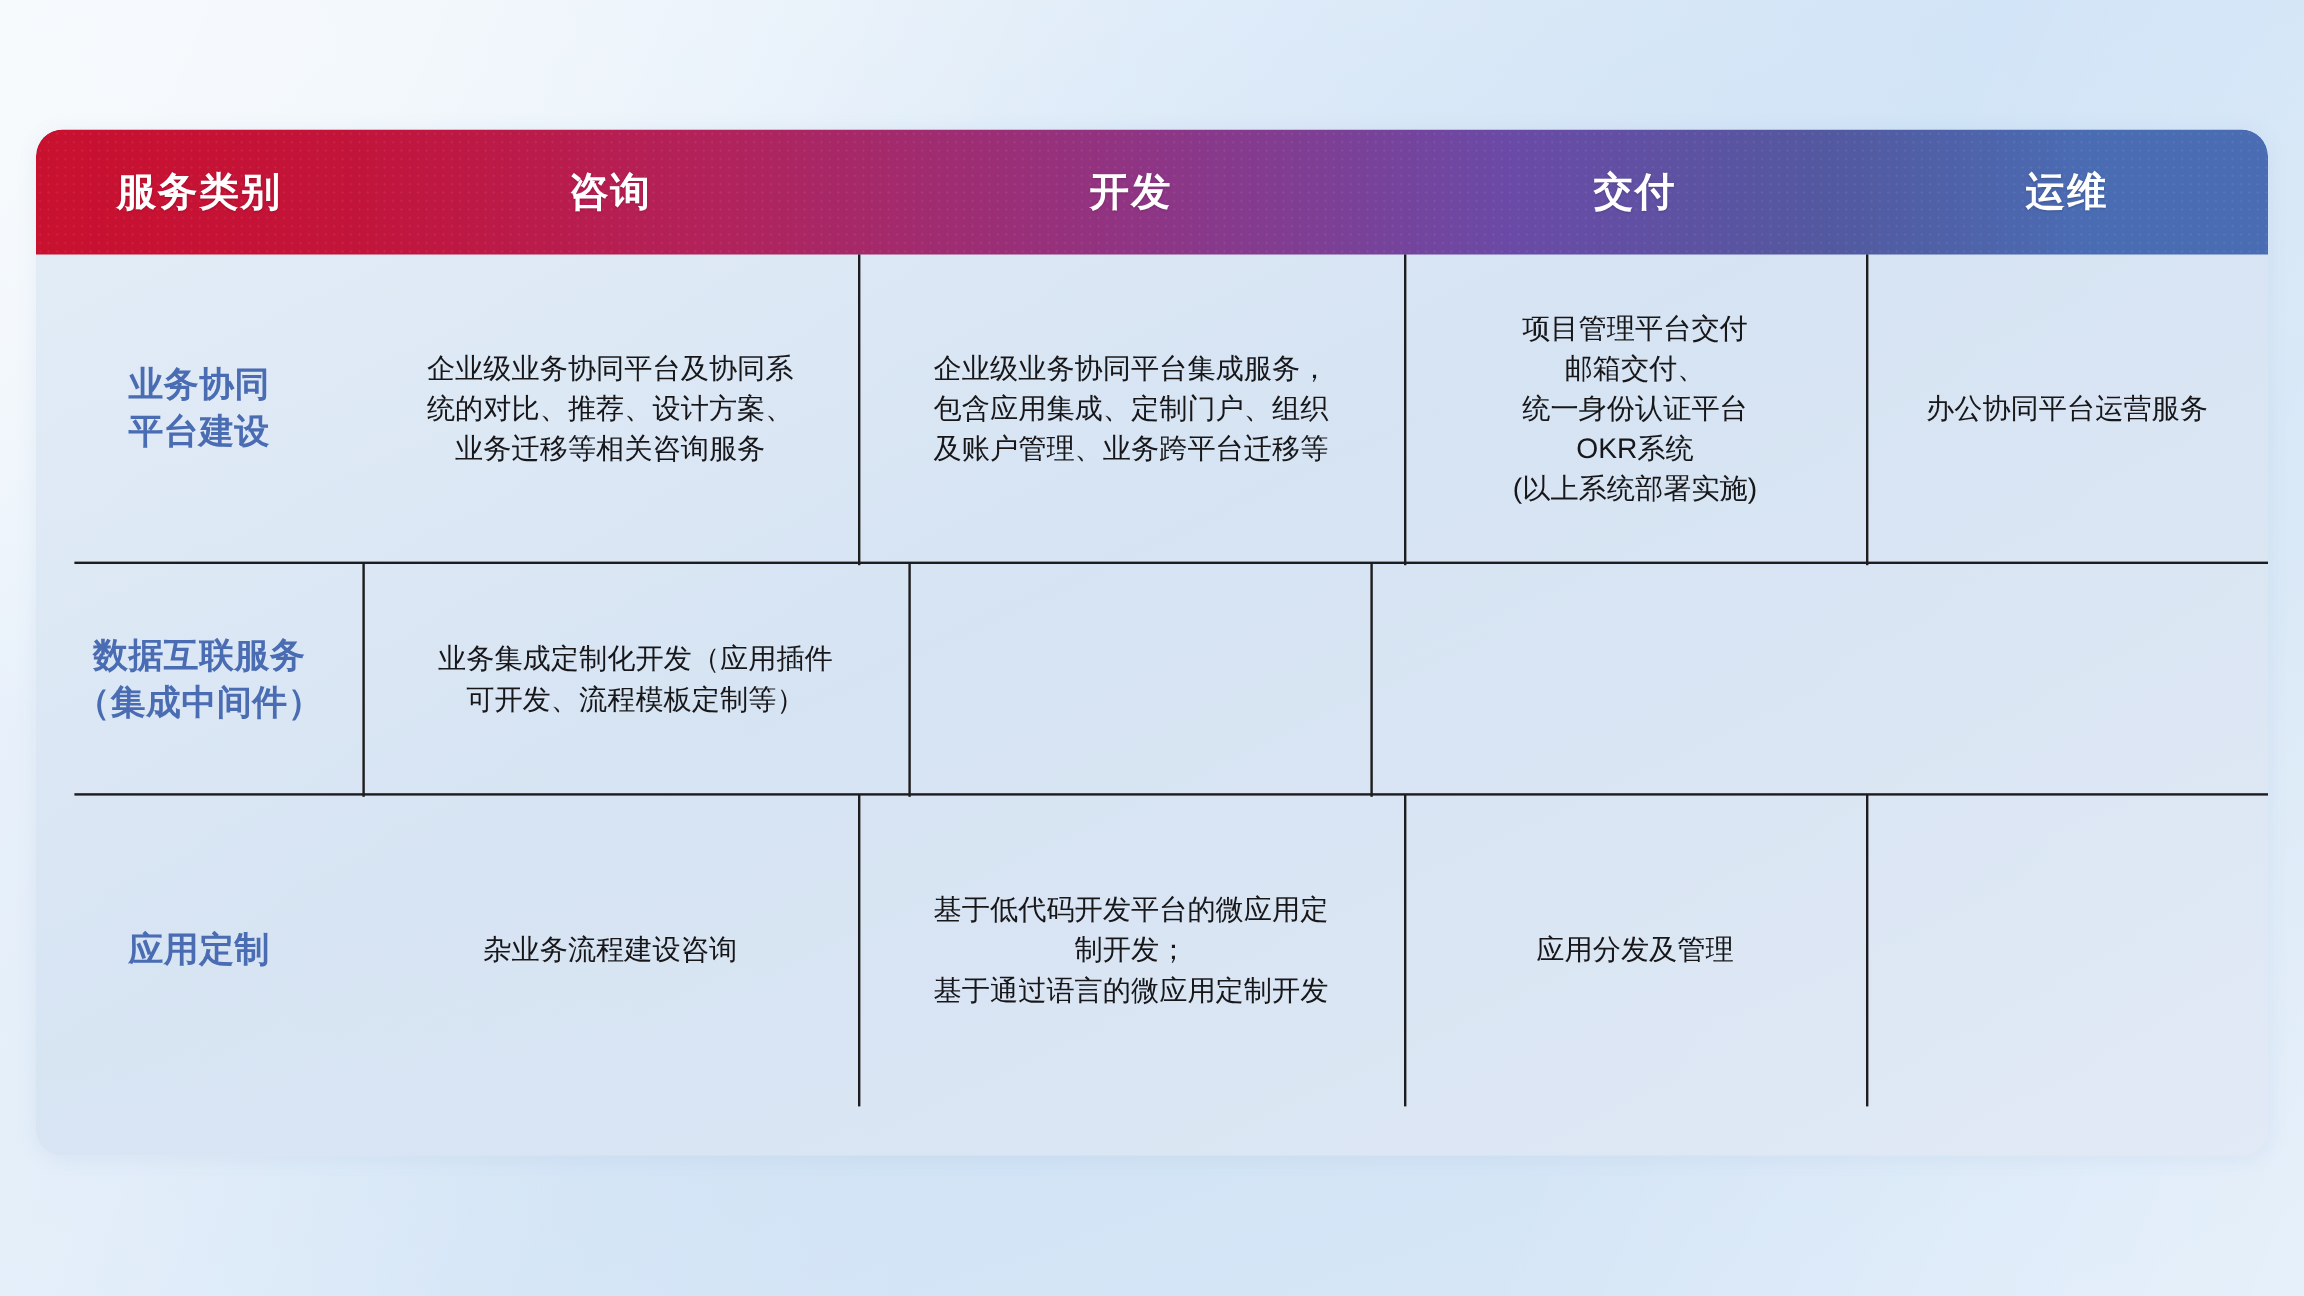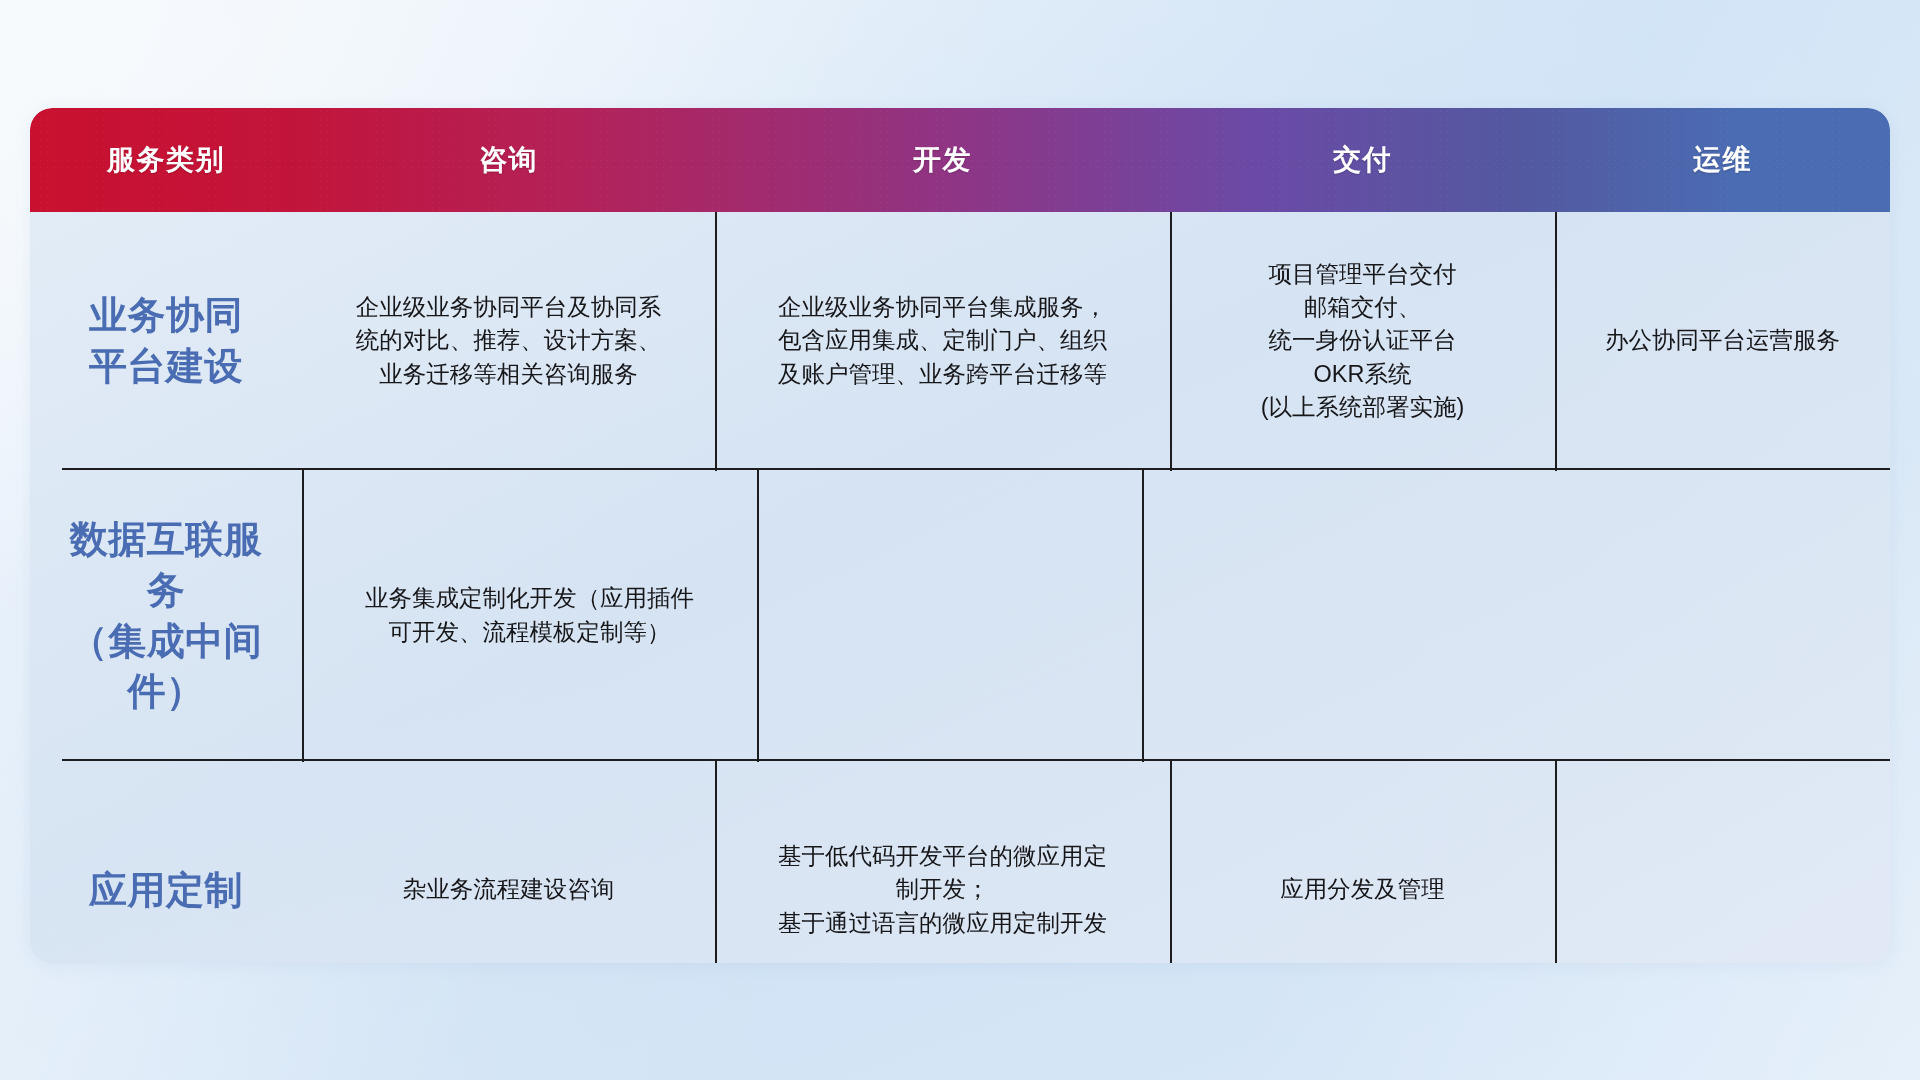--- a/index.html
+++ b/index.html
@@ -68,21 +68,21 @@
     background-image: radial-gradient(rgba(255,255,255,0.12) 0.8px, transparent 0.9px);
     background-size: 7px 7px;
     opacity: 0.55;
     pointer-events: none;
   }
   .hcell {
     display: flex;
     align-items: center;
     justify-content: center;
     color: #ffffff;
-    font-size: 28px;
+    font-size: 33px;
     font-weight: bold;
     letter-spacing: 1.5px;
     position: relative;
     z-index: 2;
     text-shadow: 0 1px 2px rgba(0,0,0,0.18);
   }
 
   
   .col-0 { width: 272px; flex: 0 0 272px; }
   .col-1 { width: 413px; flex: 0 0 413px; }
@@ -92,21 +92,21 @@
 
   
   #body-rows {
     position: relative;
   }
   .brow {
     display: flex;
     position: relative;
   }
   .brow.row-0 { height: 258px; }
-  .brow.row-1 { height: 291px; }
+  .brow.row-1 { height: 193px; }
   .brow.row-2 { height: 258px; }
 
   .brow.row-0::after,
   .brow.row-1::after {
     content: "";
     position: absolute;
     left: 32px;
     right: 0px;
     bottom: 0;
     height: 2px;
@@ -135,21 +135,21 @@
 
   .cell-text {
     font-size: 23.5px;
     line-height: 1.42;
     color: #17171a;
     text-align: center;
     white-space: pre-line;
   }
 
   .row-label {
-    font-size: 38px;
+    font-size: 29px;
     line-height: 1.34;
     font-weight: bold;
     color: #4a6cb3;
     text-align: center;
     white-space: pre-line;
     letter-spacing: 0.5px;
   }
 </style>
 </head>
 <body>

